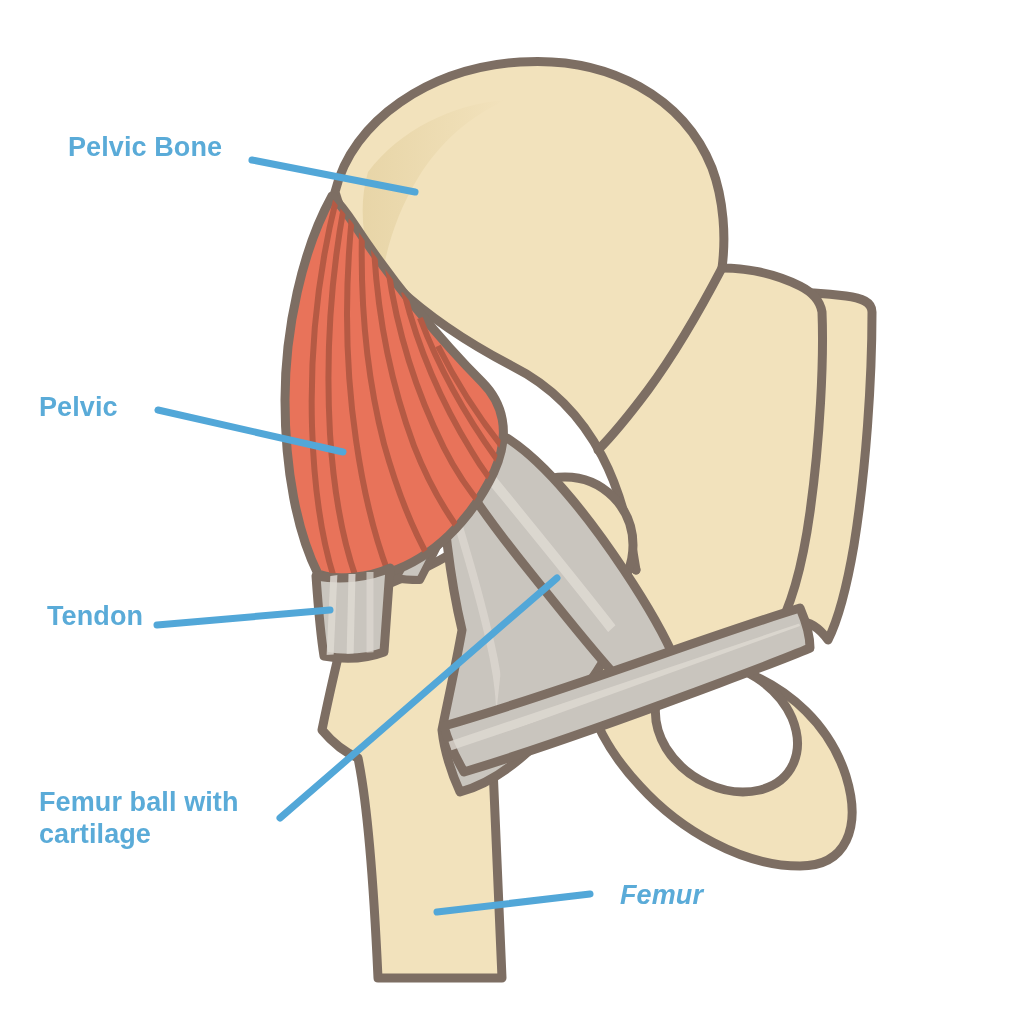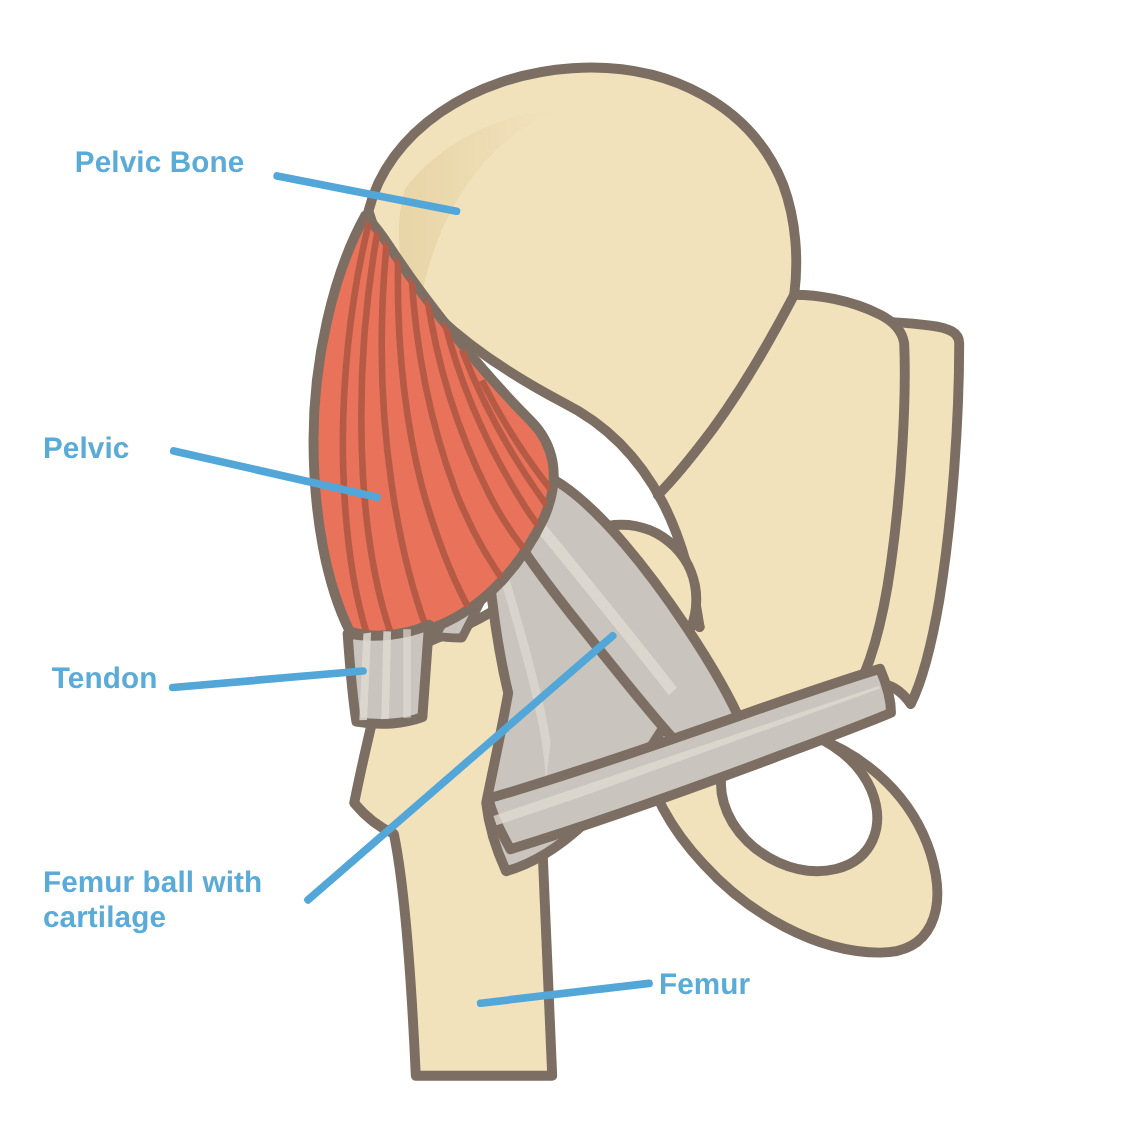--- a/index.html
+++ b/index.html
@@ -36,21 +36,21 @@
     font-size: 27px;
     line-height: 1.18;
     letter-spacing: 0.1px;
     white-space: pre;
     user-select: none;
   }
   #lbl-pelvic-bone { left: 68px;  top: 132px; }
   #lbl-muscle      { left: 39px;  top: 392px; }
   #lbl-tendon      { left: 47px;  top: 601px; }
   #lbl-femurball   { left: 39px;  top: 787px; }
-  #lbl-femur       { left: 599px; top: 880px; }
+  #lbl-femur       { left: 620px; top: 880px; font-style: italic; }
 </style>
 </head>
 <body>
 
 <div id="stage">
 
   <svg id="figure" viewBox="0 0 1024 1024" xmlns="http://www.w3.org/2000/svg">
 
     <defs>
 

